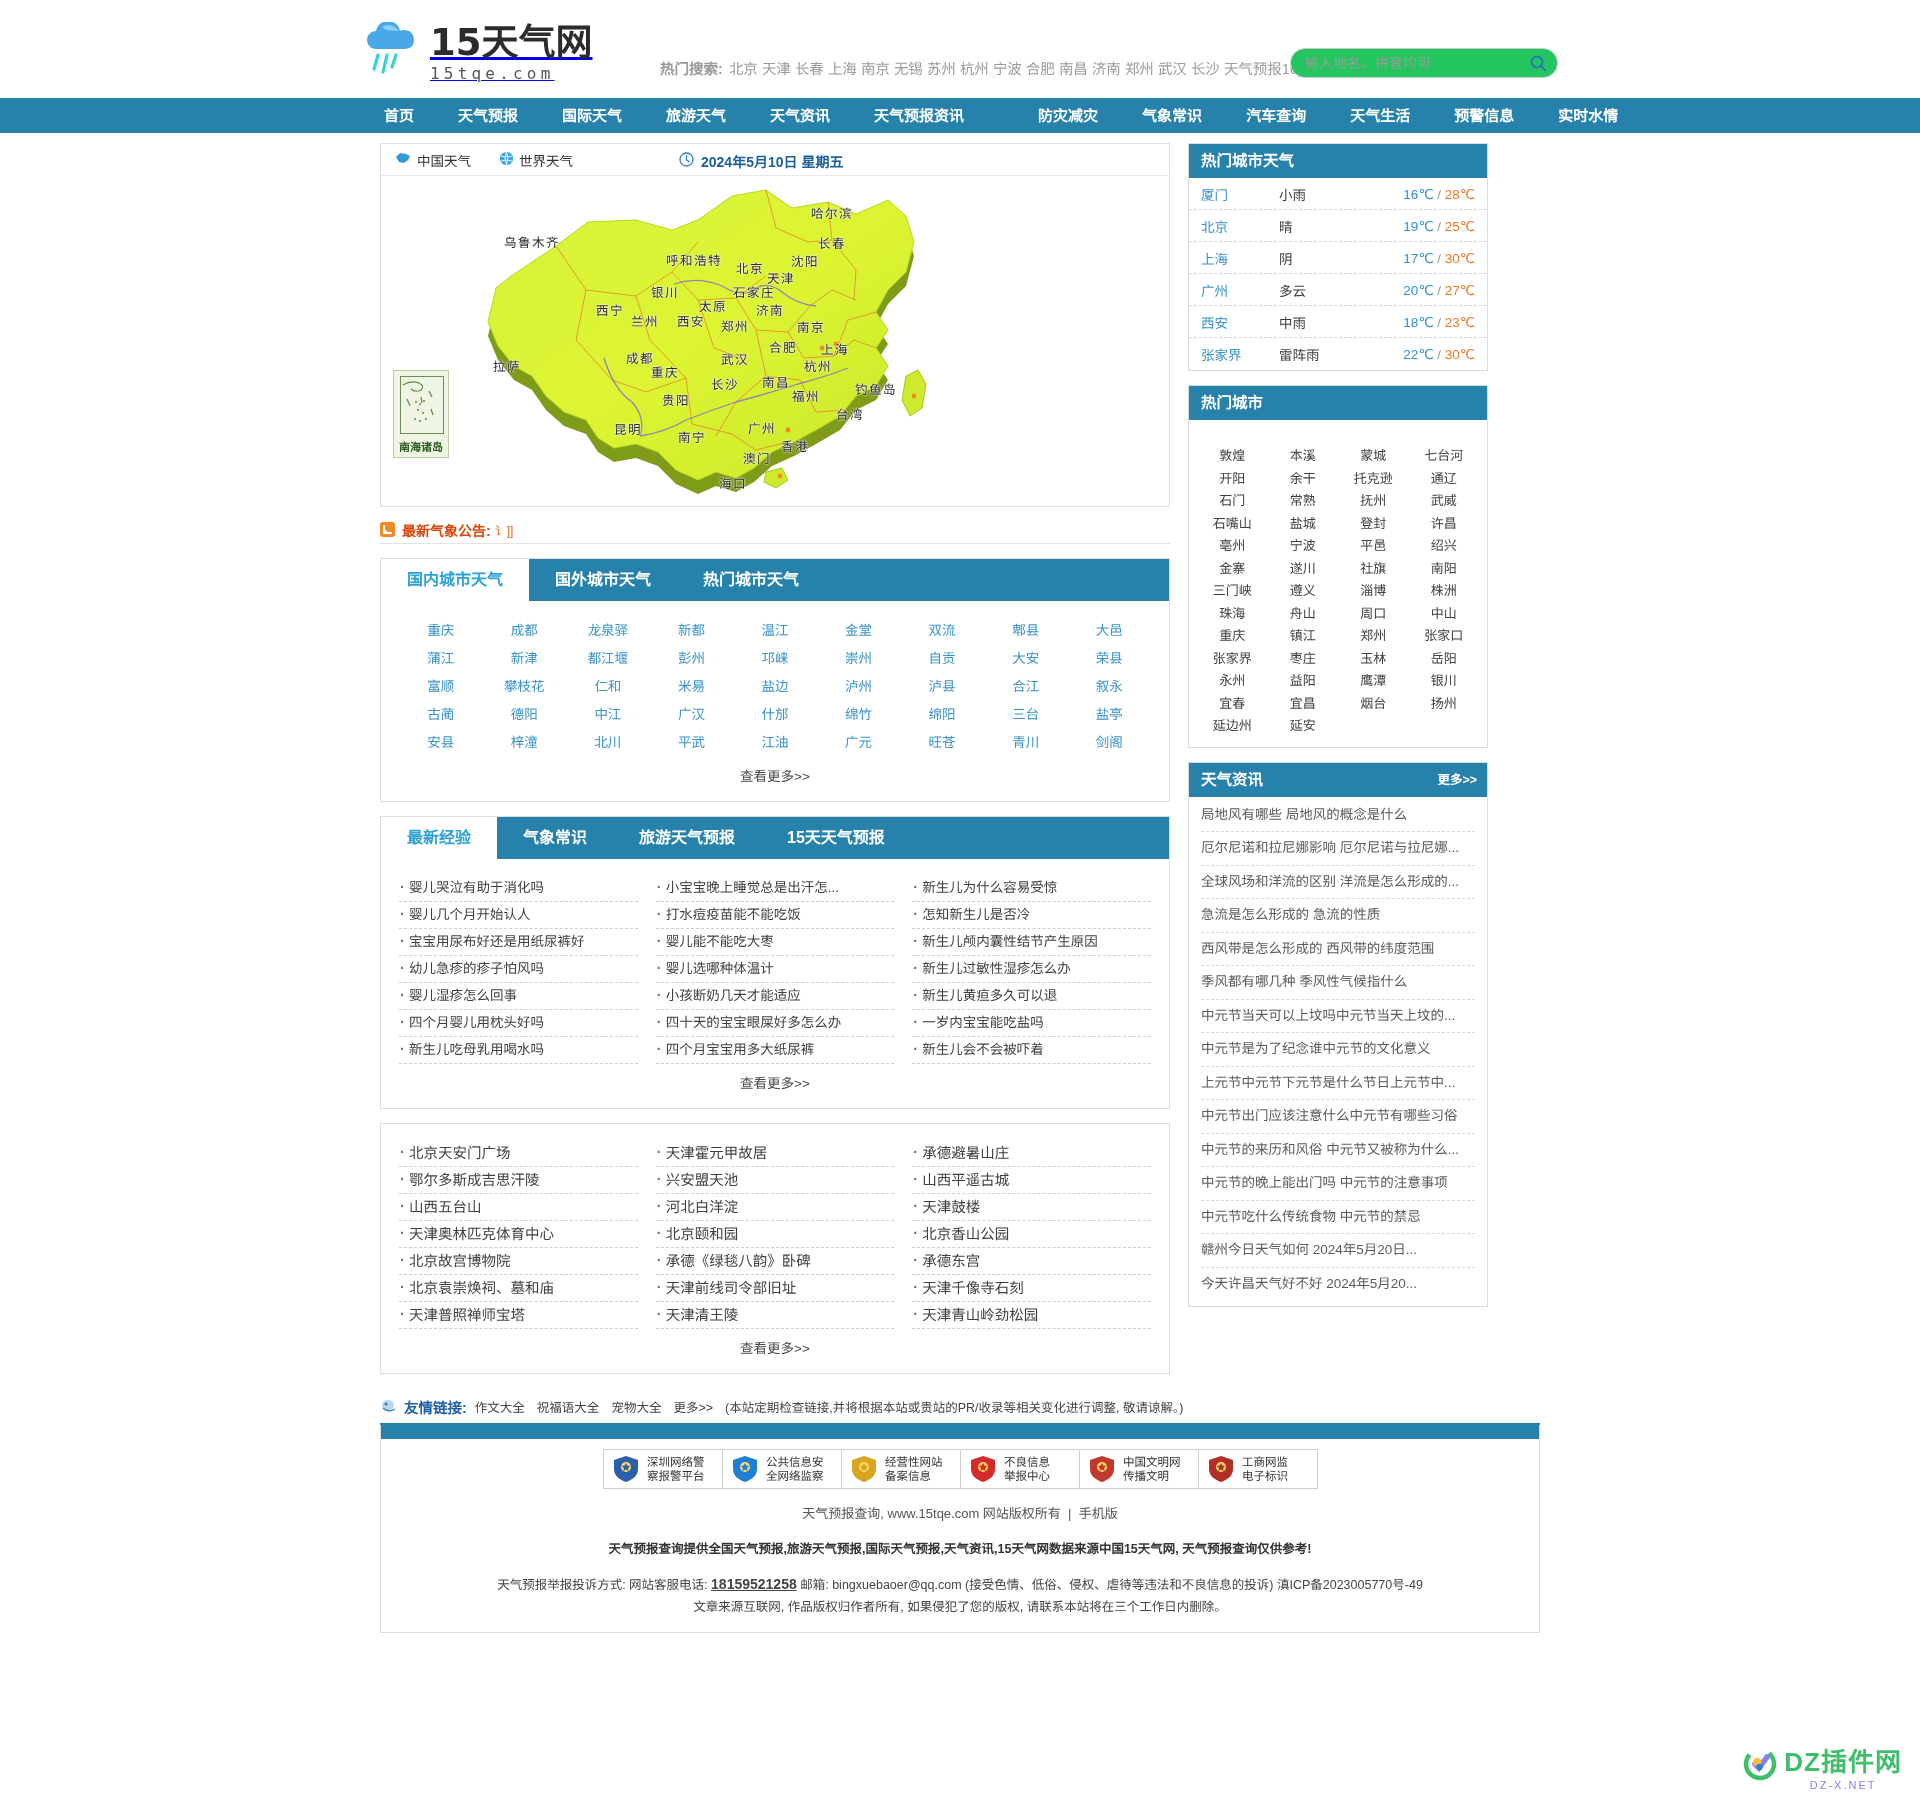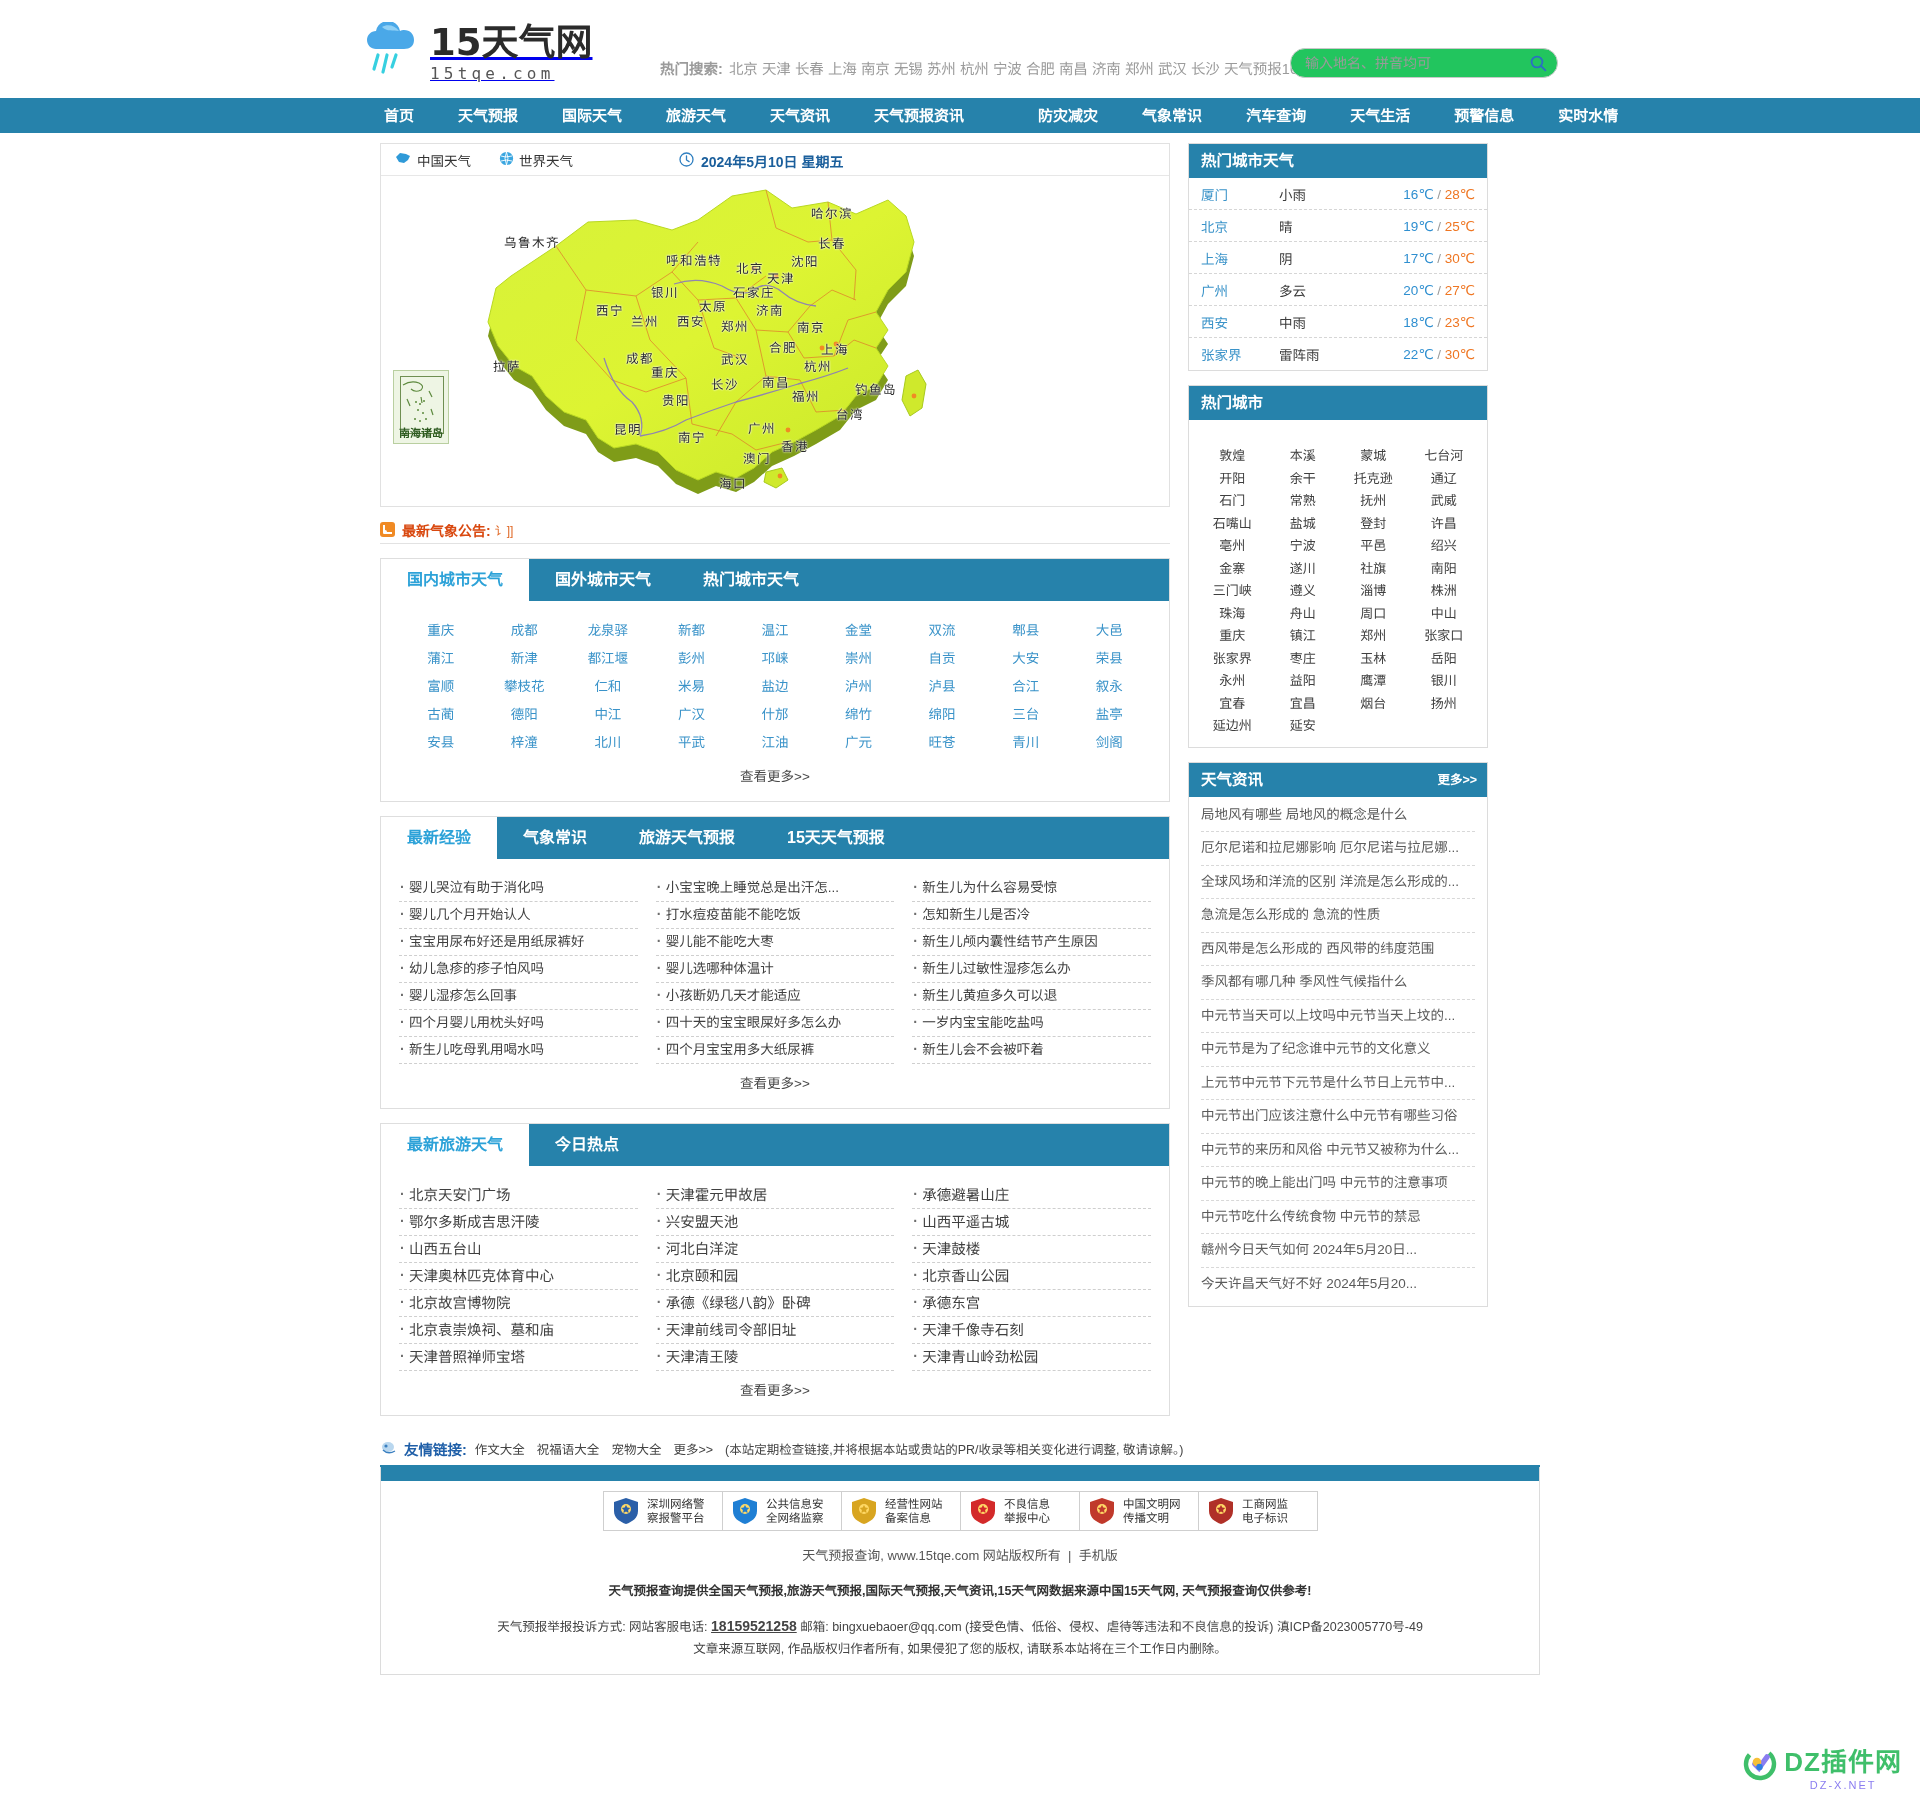--- a/index.html
+++ b/index.html
@@ -100,21 +100,21 @@
   .mh-date .ic { margin-right: 7px; }
   .map-body { position: relative; height: 330px; background: #fff; overflow: hidden;}
   .map-svg { position: absolute; left: 55px; top: 4px; }
   .city-label {
     position: absolute; font-size: 12.5px; color: #2a2a2a;
     letter-spacing: 1.5px; white-space: nowrap;
     text-shadow: 0 0 2px #fff, 0 0 2px #fff;
   }
   .nanhai-box {
     position: absolute; left: 12px; top: 194px;
-    width: 56px; height: 74px;
+    width: 56px; height: 88px;
     background: #eef5e4; border: 1px solid #b9cfa0;
     display: flex; align-items: flex-end; justify-content: center;
   }
   .nanhai-box .inner {
     position:absolute; left:6px; top:5px; width:44px; height:58px;
     border:1px solid #6f8f52;
   }
   .nanhai-box .lbl {
     position: relative; z-index: 2; font-size: 11px;
     color: #2d5a1f; font-weight: bold; padding-bottom: 3px;
@@ -603,24 +603,20 @@
                 <a href="#" title="新生儿黄疸多久可以退">新生儿黄疸多久可以退</a>
                 <a href="#" title="一岁内宝宝能吃盐吗">一岁内宝宝能吃盐吗</a>
                 <a href="#" title="新生儿会不会被吓着">新生儿会不会被吓着</a>
               </div>
             </div>
           <a class="more-link" href="#">查看更多&gt;&gt;</a>
         </div>
       </div>
 
       <div class="card">
-        <div class="tabs" id="travel-tabs">
-            <div class="tab active">最新旅游天气</div>
-            <div class="tab">今日热点</div>
-          </div>
         <div class="card-body">
           <div class="tri-list big" id="travel-list">
               <div>
                 <a href="#" title="北京天安门广场">北京天安门广场</a>
                 <a href="#" title="鄂尔多斯成吉思汗陵">鄂尔多斯成吉思汗陵</a>
                 <a href="#" title="山西五台山">山西五台山</a>
                 <a href="#" title="天津奥林匹克体育中心">天津奥林匹克体育中心</a>
                 <a href="#" title="北京故宫博物院">北京故宫博物院</a>
                 <a href="#" title="北京袁崇焕祠、墓和庙">北京袁崇焕祠、墓和庙</a>
                 <a href="#" title="天津普照禅师宝塔">天津普照禅师宝塔</a>

